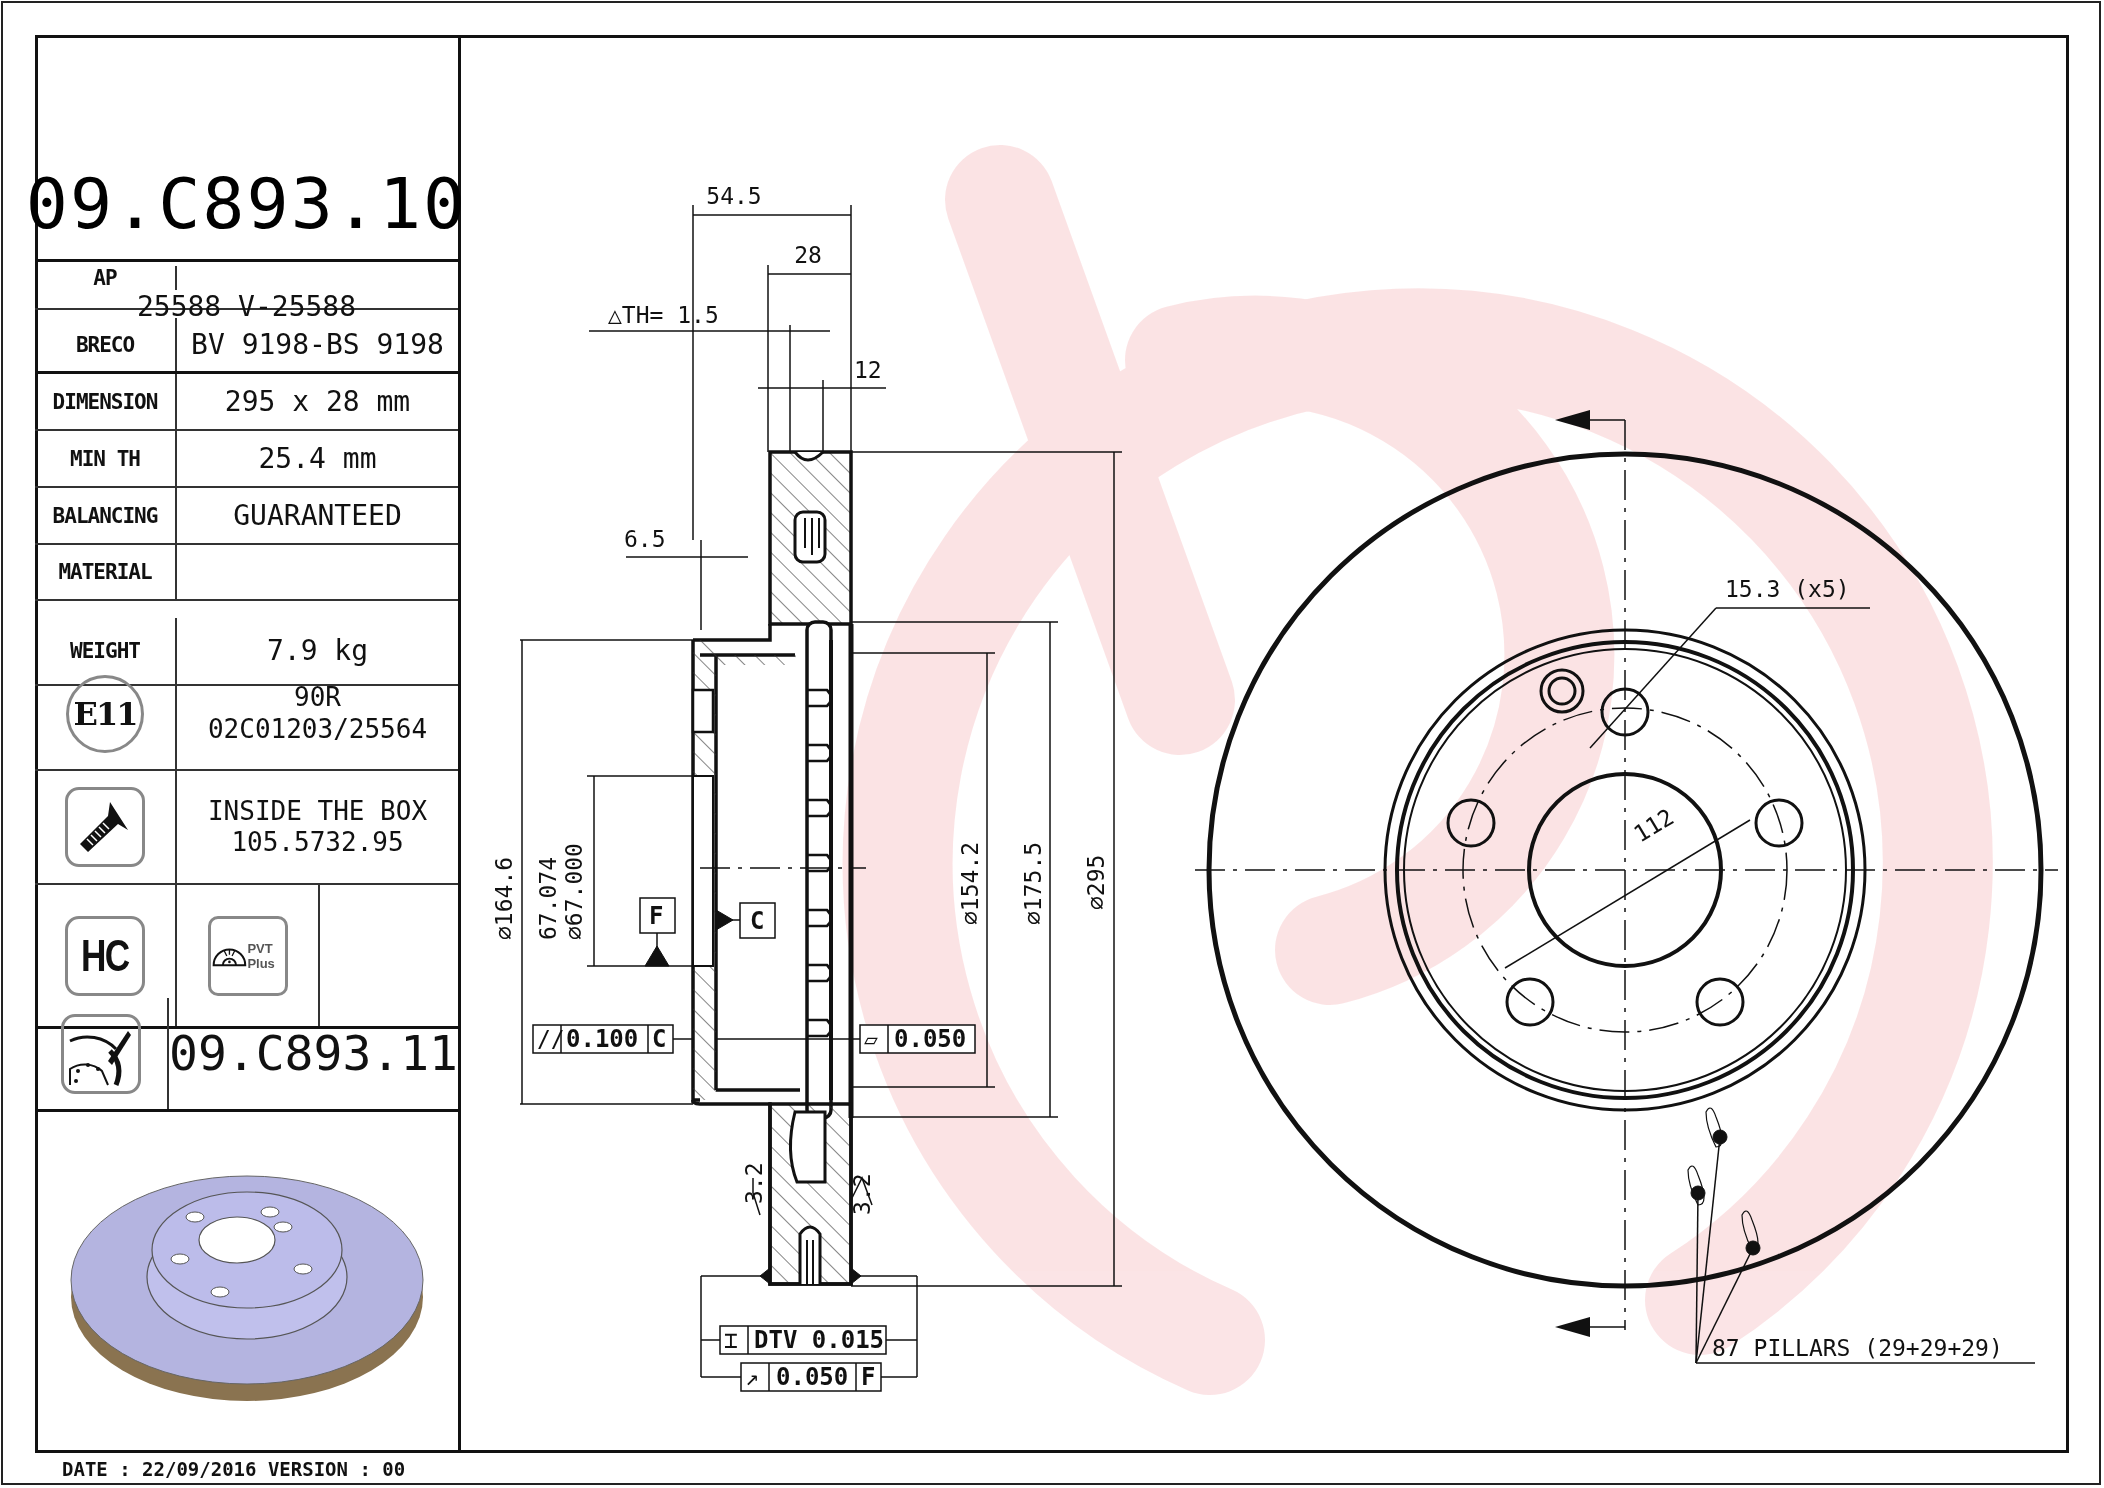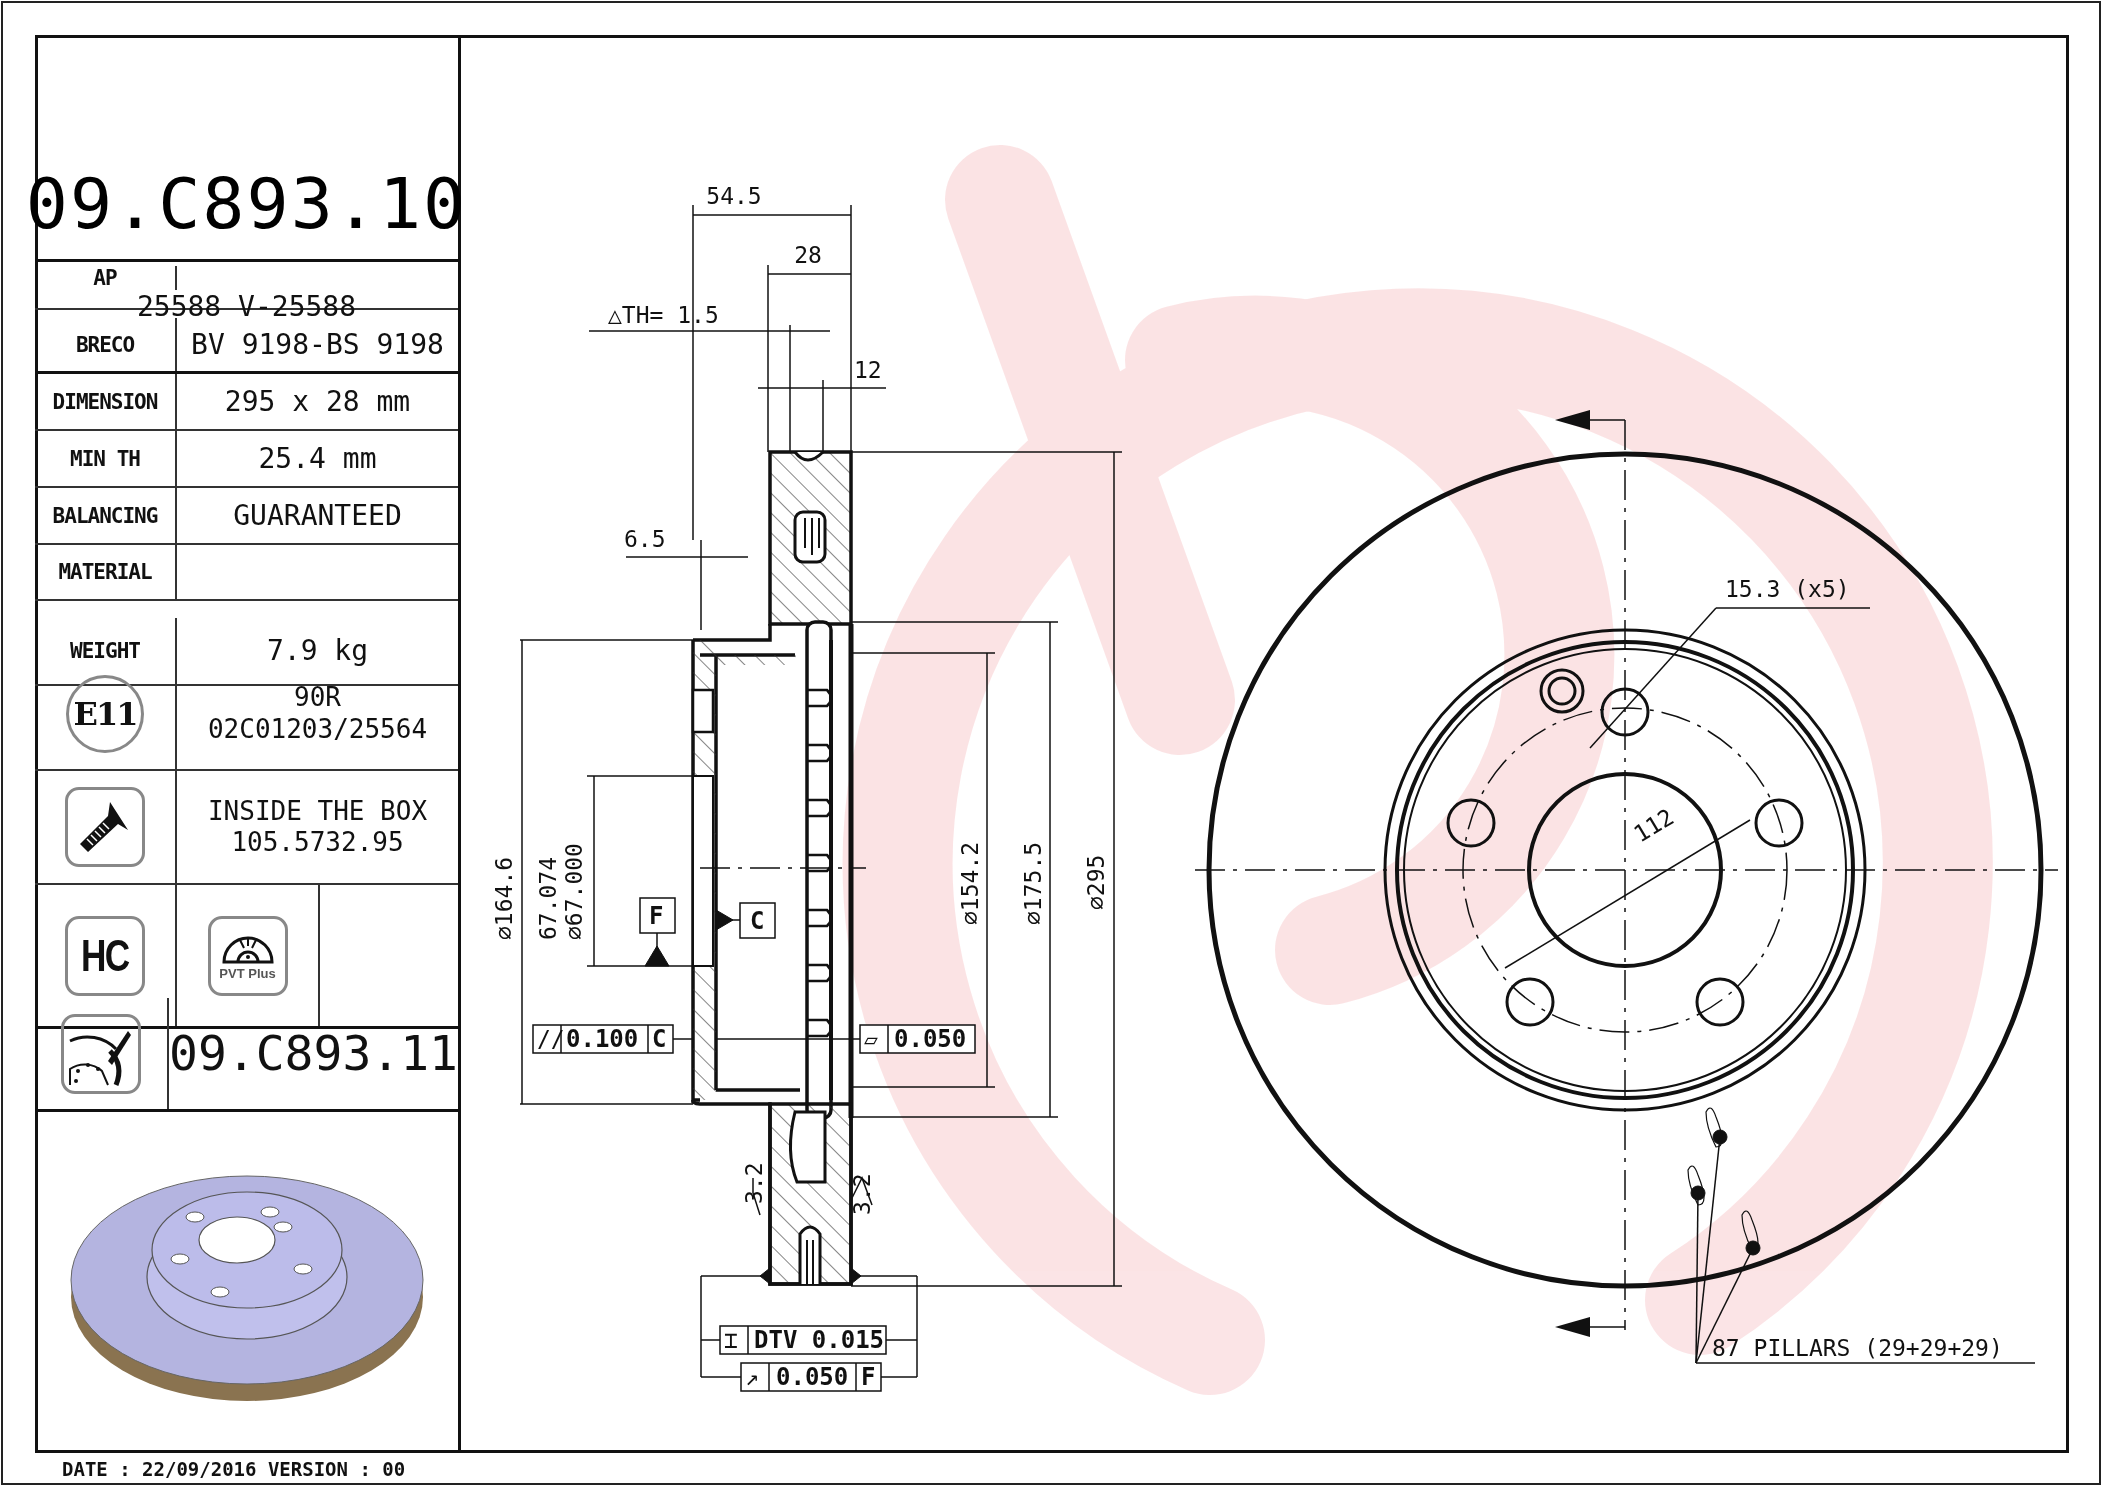--- a/index.html
+++ b/index.html
@@ -307,21 +307,21 @@
       </div>
     </div>
 
     <div class="row thick" style="top:850px;height:144px;">
       <div class="lbl">
         <div class="icon-box">
           <span style="font-family:'Liberation Sans',sans-serif;font-weight:bold;font-size:44px;transform:scaleX(0.8);letter-spacing:-2px;">HC</span>
         </div>
       </div>
       <div style="width:141px;border-right:2px solid #333;display:flex;align-items:center;justify-content:center;">
-        <div class="icon-box" style="flex-direction:column;">
+        <div class="icon-box" style="flex-direction:row;border-radius:10px;">
           <svg width="56" height="36" viewBox="0 0 56 36">
             <path d="M4 32 A 24 24 0 0 1 52 32 Z" fill="none" stroke="#111" stroke-width="3"></path>
             <path d="M18 32 A 10 10 0 0 1 38 32" fill="none" stroke="#111" stroke-width="3"></path>
             <circle cx="28" cy="27" r="2" fill="#111"></circle>
             <path d="M20 10 l4 8 M28 8 l0 8 M36 10 l-4 8" stroke="#111" stroke-width="2"></path>
           </svg>
           <span style="font-family:'Liberation Sans',sans-serif;font-weight:bold;font-size:13px;color:#555;">PVT Plus</span>
         </div>
       </div>
       <div style="flex:1;"></div>

